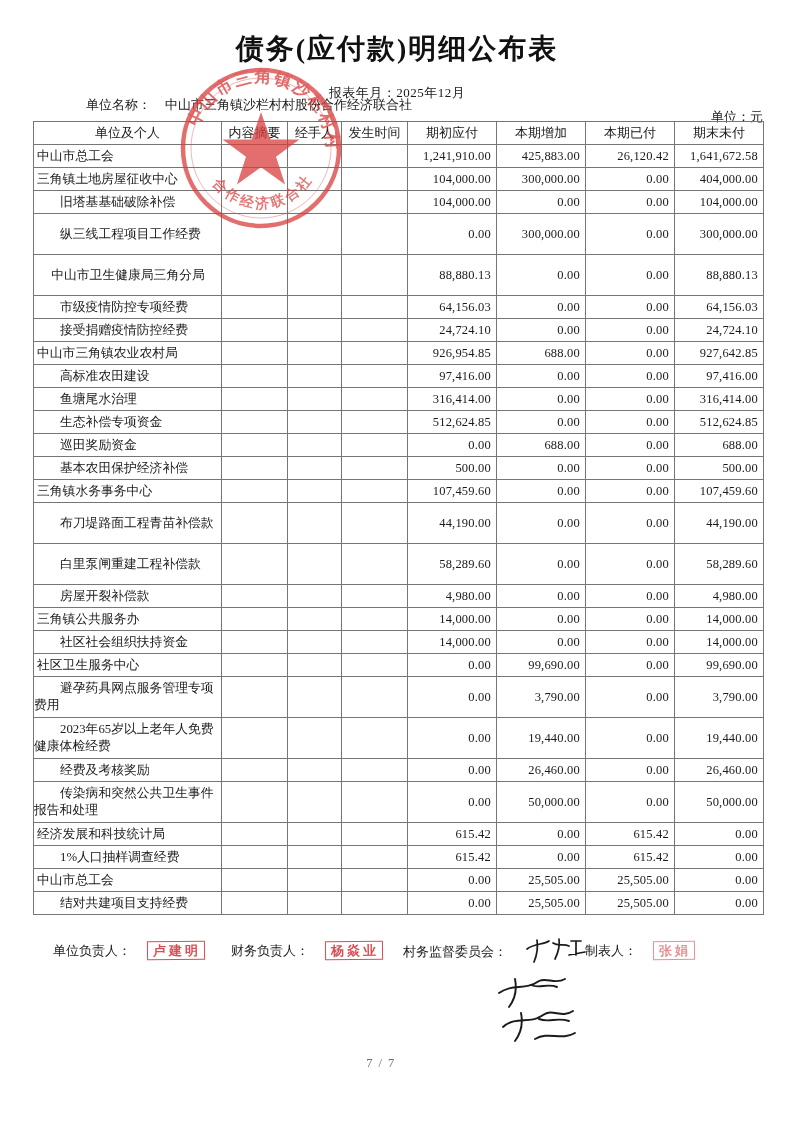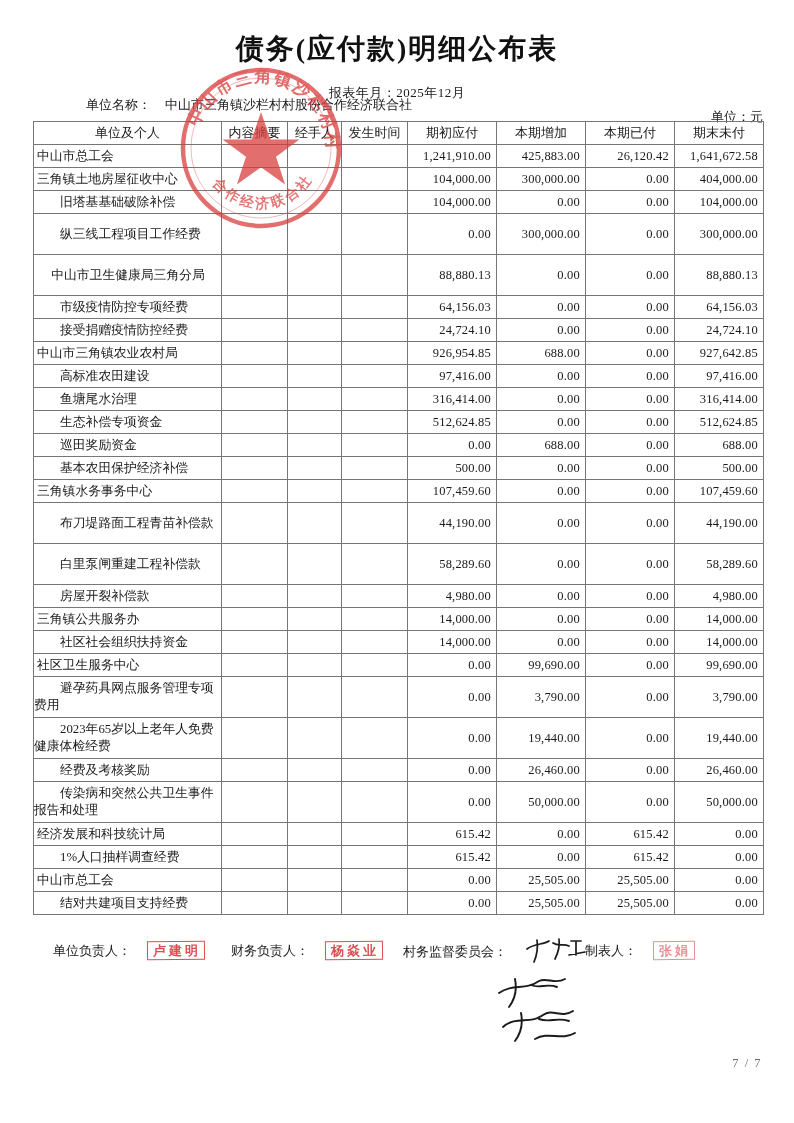--- a/index.html
+++ b/index.html
@@ -183,21 +183,21 @@
     pointer-events: none;
     opacity: 0.82;
   }
 
   
   .page-no {
     position: absolute;
     top: 1056px;
     left: 0;
     width: 762px;
-    text-align: right;
+    text-align: center;
     font-size: 12.5px;
     color: #6b6b6b;
     letter-spacing: 1.5px;
   }
 </style>
 </head>
 <body>
 
 <div class="page">
 

